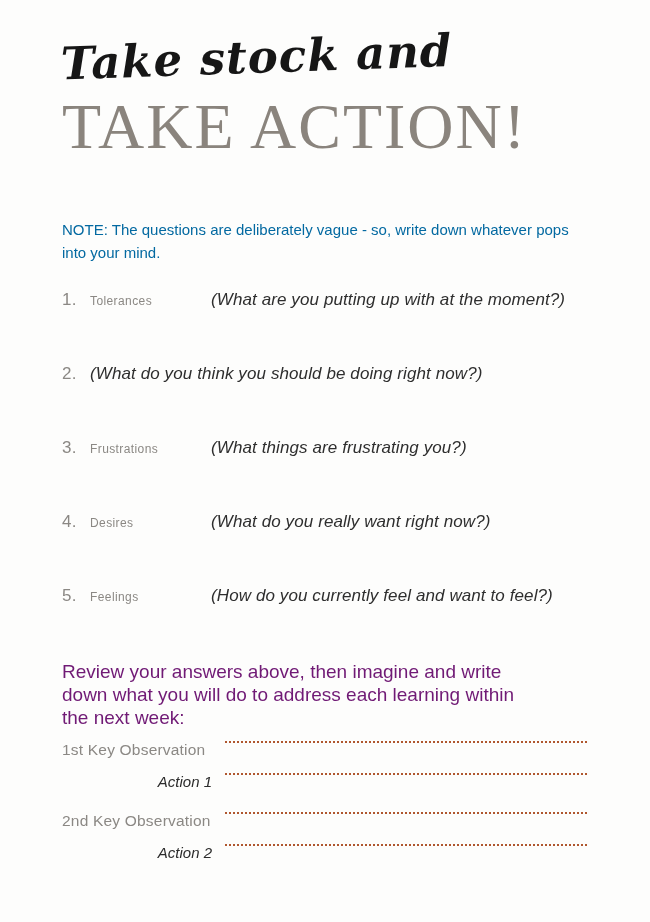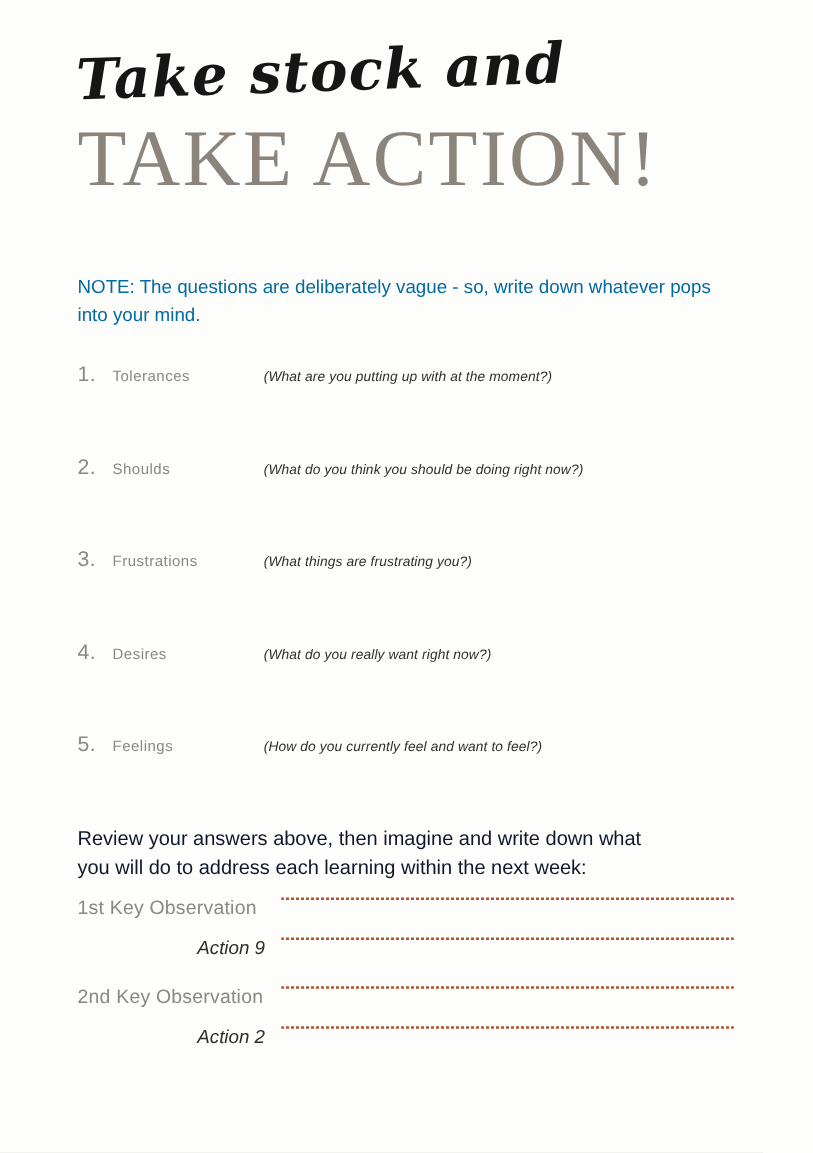--- a/index.html
+++ b/index.html
@@ -63,31 +63,31 @@
     letter-spacing: 0.3px;
   }
   .item-label {
     width: 121px;
     font-size: 12px;
     color: #8b8884;
     letter-spacing: 0.4px;
   }
   .item-question {
     font-style: italic;
-    font-size: 11px;
+    font-size: 17px;
     color: #2e2e2e;
     letter-spacing: 0.1px;
   }
   
   .review {
     margin-top: 14px;
-    font-size: 16px;
+    font-size: 19px;
     line-height: 23px;
     max-width: 475px;
-    color: #0f172a;
+    color: #701a75;
   }
   
   .fill-rows { margin-top: 12px; }
   .fill-row {
     display: flex;
     align-items: flex-start;
     height: 24px;
     margin-bottom: 8px;
   }
   .fill-row.group-gap { margin-top: 15px; }
@@ -128,21 +128,20 @@
   <p class="note">NOTE: The questions are deliberately vague - so, write down whatever pops into your mind.</p>
 
   <ol class="items">
     <li class="item">
       <span class="item-num">1.</span>
       <span class="item-label">Tolerances</span>
       <span class="item-question">(What are you putting up with at the moment?)</span>
     </li>
     <li class="item">
       <span class="item-num">2.</span>
-      <span class="item-label">Shoulds</span>
       <span class="item-question">(What do you think you should be doing right now?)</span>
     </li>
     <li class="item">
       <span class="item-num">3.</span>
       <span class="item-label">Frustrations</span>
       <span class="item-question">(What things are frustrating you?)</span>
     </li>
     <li class="item">
       <span class="item-num">4.</span>
       <span class="item-label">Desires</span>
@@ -156,21 +155,21 @@
   </ol>
 
   <p class="review">Review your answers above, then imagine and write down what you will do to address each learning within the next week:</p>
 
   <div class="fill-rows">
     <div class="fill-row">
       <span class="fill-label obs">1st Key Observation</span>
       <span class="dotline"></span>
     </div>
     <div class="fill-row">
-      <span class="fill-label act">Action 9</span>
+      <span class="fill-label act">Action 1</span>
       <span class="dotline"></span>
     </div>
     <div class="fill-row group-gap">
       <span class="fill-label obs">2nd Key Observation</span>
       <span class="dotline"></span>
     </div>
     <div class="fill-row">
       <span class="fill-label act">Action 2</span>
       <span class="dotline"></span>
     </div>

